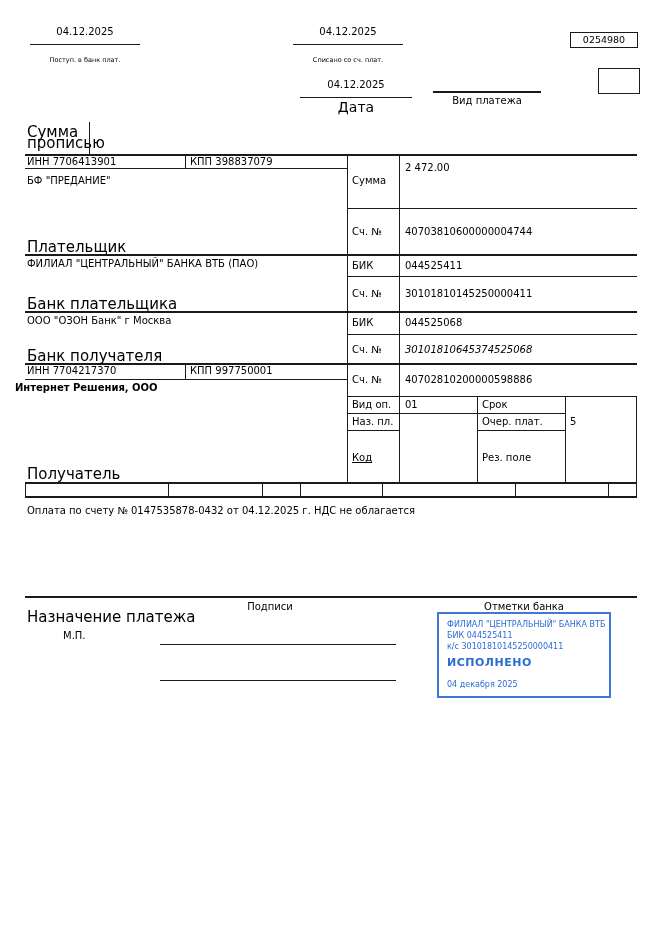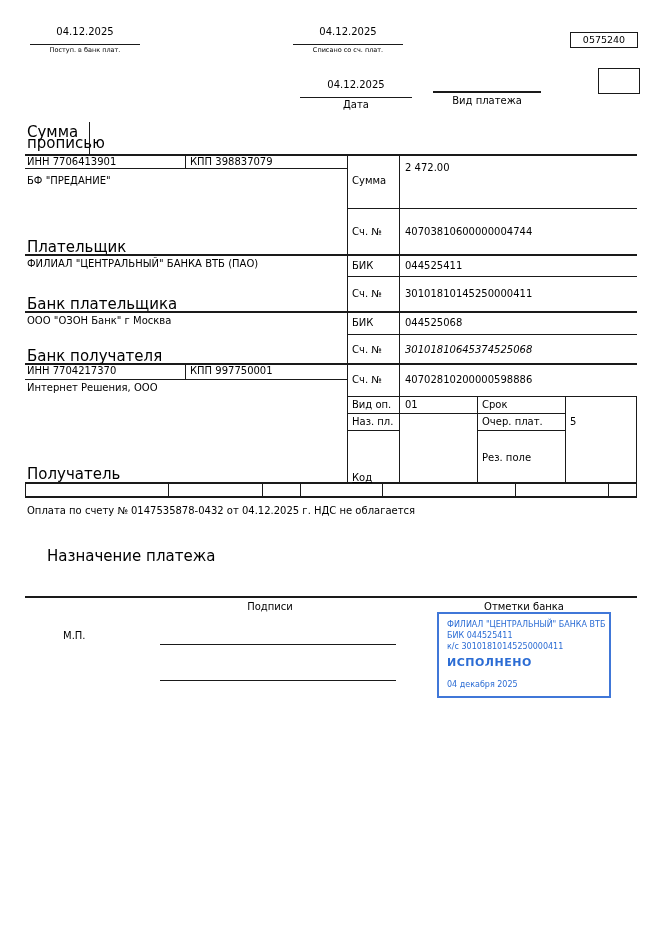--- a/index.html
+++ b/index.html
@@ -5,21 +5,21 @@
   html,body{margin:0;padding:0;background:#e8e8e8;}
   #page{position:relative;width:660px;height:933px;background:#ffffff;
         font-family:"DejaVu Sans","Liberation Sans",sans-serif;color:#000;overflow:hidden;}
   .t{position:absolute;font-size:10px;line-height:12px;white-space:nowrap;}
   .lbl{position:absolute;font-size:15px;line-height:11px;white-space:nowrap;}
   .cap{font-size:6.5px;line-height:8px;white-space:nowrap;}
   .hl{position:absolute;background:#1a1a1a;}
   .vl{position:absolute;background:#1a1a1a;}
   .dateblk{position:absolute;width:110px;text-align:center;}
   .dateblk .dv{font-size:10px;border-bottom:1.5px solid #1a1a1a;padding-bottom:7px;}
-  .dateblk .dc{margin-top:1px;text-align:center;}
+  .dateblk .dc{margin-top:11px;text-align:center;}
   .codebox{position:absolute;left:570px;top:32px;width:66px;height:14px;border:1.5px solid #1a1a1a;
            text-align:center;font-size:9.5px;line-height:14px;}
   .emptybox{position:absolute;left:598px;top:68px;width:40px;height:24px;border:1.5px solid #1a1a1a;}
   .title{position:absolute;left:27px;top:77px;font-size:11px;font-weight:bold;white-space:nowrap;}
   .title .num{font-weight:normal;}
   .sigline{position:absolute;left:160px;width:236px;height:1px;background:#1a1a1a;}
   .stamp{position:absolute;left:437px;top:612px;width:174px;height:86px;box-sizing:border-box;
          border:2px solid #4077d8;color:#2b6cd4;padding:5px 8px;}
   .stamp .s8{font-size:8px;line-height:11px;white-space:nowrap;}
   .stamp .status{font-size:11px;font-weight:bold;margin-top:4px;letter-spacing:0.5px;}
@@ -32,25 +32,25 @@
 <div id="page">
 
   <div class="dateblk" style="left:30px;top:26px;">
     <div class="dv">04.12.2025</div>
     <div class="dc cap">Поступ. в банк плат.</div>
   </div>
   <div class="dateblk" style="left:293px;top:26px;">
     <div class="dv">04.12.2025</div>
     <div class="dc cap">Списано со сч. плат.</div>
   </div>
-  <div class="codebox">0575240</div>
+  <div class="codebox">0254980</div>
 
   <div class="dateblk" style="left:300px;top:79px;width:112px;">
     <div class="dv">04.12.2025</div>
-    <div style="font-size:10px;margin-top:1px;">Дата</div>
+    <div style="font-size:14px;margin-top:1px;">Дата</div>
   </div>
   <div class="hl" style="left:433px;top:91px;width:108px;height:1.5px;"></div>
   <div class="t ctr" style="left:433px;top:95px;width:108px;">Вид платежа</div>
   <div class="emptybox"></div>
 
   <div class="lbl" style="left:27px;top:127px;width:60px;white-space:normal;">Сумма прописью</div>
   <div class="vl" style="left:89px;top:122px;width:1px;height:32px;"></div>
 
   <div class="hl" style="left:25px;top:154px;width:612px;height:2px;"></div>
   <div class="hl" style="left:25px;top:168px;width:322px;height:1px;"></div>
@@ -91,21 +91,21 @@
   <div class="lbl" style="left:27px;top:242px;">Плательщик</div>
 
   <div class="t" style="left:27px;top:258px;">ФИЛИАЛ "ЦЕНТРАЛЬНЫЙ" БАНКА ВТБ (ПАО)</div>
   <div class="lbl" style="left:27px;top:299px;">Банк плательщика</div>
 
   <div class="t" style="left:27px;top:315px;">ООО "ОЗОН Банк" г Москва</div>
   <div class="lbl" style="left:27px;top:351px;">Банк получателя</div>
 
   <div class="t" style="left:27px;top:365px;">ИНН 7704217370</div>
   <div class="t" style="left:190px;top:365px;">КПП 997750001</div>
-  <div class="t" style="left:27px;top:382px;">Интернет Решения, ООО</div>
+  <div class="t" style="left:15px;top:382px;font-weight:bold;">Интернет Решения, ООО</div>
   <div class="lbl" style="left:27px;top:469px;">Получатель</div>
 
   <div class="t" style="left:352px;top:175px;">Сумма</div>
   <div class="t" style="left:405px;top:162px;">2 472.00</div>
 
   <div class="t" style="left:352px;top:226px;">Сч. №</div>
   <div class="t" style="left:405px;top:226px;">40703810600000004744</div>
 
   <div class="t" style="left:352px;top:260px;">БИК</div>
   <div class="t" style="left:405px;top:260px;">044525411</div>
@@ -123,25 +123,25 @@
   <div class="t" style="left:405px;top:374px;">40702810200000598886</div>
 
   <div class="t" style="left:352px;top:399px;">Вид оп.</div>
   <div class="t" style="left:405px;top:399px;">01</div>
   <div class="t" style="left:482px;top:399px;">Срок</div>
 
   <div class="t" style="left:352px;top:416px;">Наз. пл.</div>
   <div class="t" style="left:482px;top:416px;">Очер. плат.</div>
   <div class="t" style="left:570px;top:416px;">5</div>
 
-  <div class="t" style="left:352px;top:472px;text-decoration:underline;">Код</div>
+  <div class="t" style="left:352px;top:452px;text-decoration:underline;">Код</div>
   <div class="t" style="left:482px;top:452px;">Рез. поле</div>
 
   <div class="t" style="left:27px;top:505px;">Оплата по счету № 0147535878-0432 от 04.12.2025 г. НДС не облагается</div>
-  <div class="lbl" style="left:27px;top:551px;margin-left:20px;">Назначение платежа</div>
+  <div class="lbl" style="left:27px;top:612px;">Назначение платежа</div>
   <div class="hl" style="left:25px;top:596px;width:612px;height:2px;"></div>
 
   <div class="t ctr" style="left:170px;top:601px;width:200px;">Подписи</div>
   <div class="t ctr" style="left:437px;top:601px;width:174px;">Отметки банка</div>
   <div class="t" style="left:63px;top:630px;">М.П.</div>
   <div class="sigline" style="top:644px;"></div>
   <div class="sigline" style="top:680px;"></div>
 
   <div class="stamp">
     <div class="s8">ФИЛИАЛ "ЦЕНТРАЛЬНЫЙ" БАНКА ВТБ</div>

